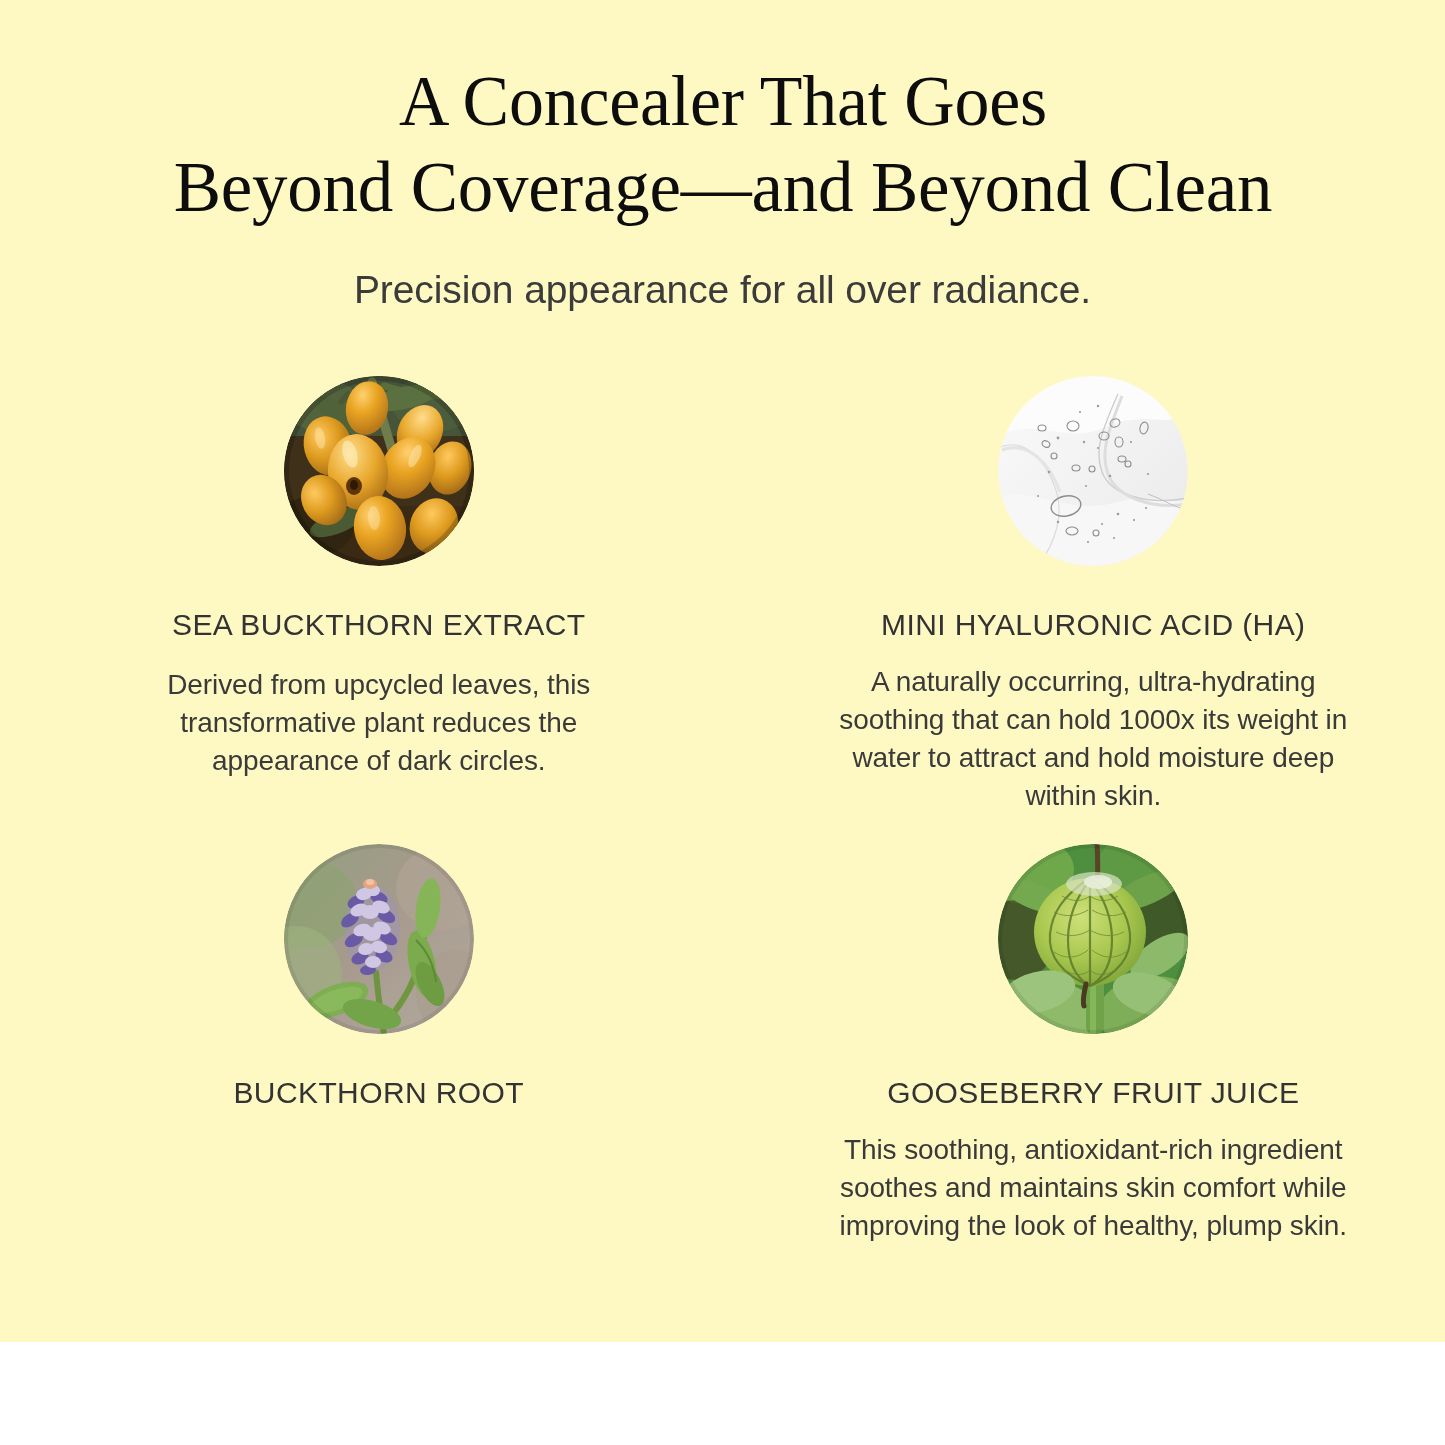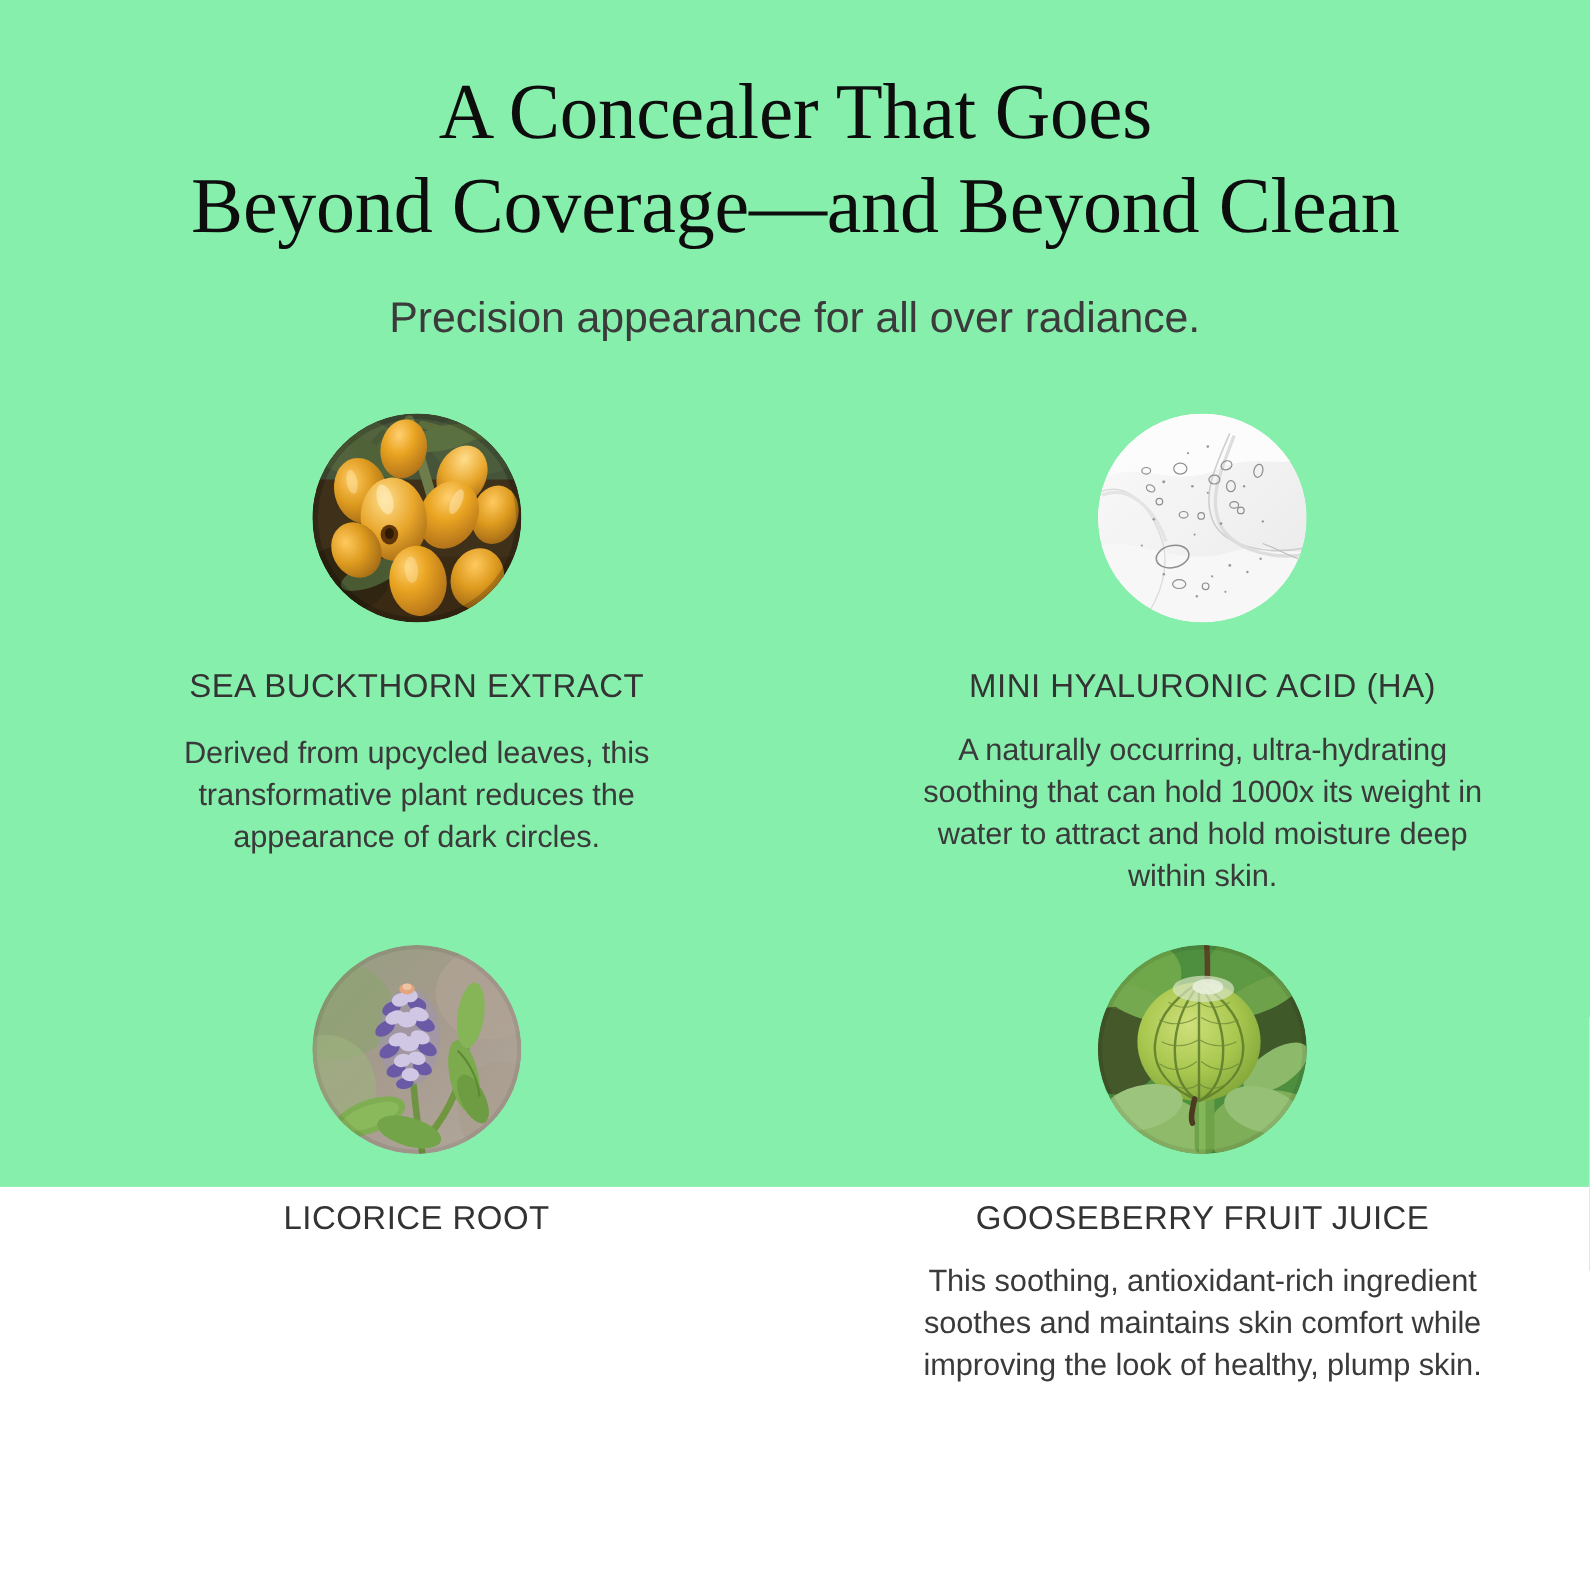--- a/index.html
+++ b/index.html
@@ -11,22 +11,22 @@
     height: 1445px;
     background: #ffffff;
     font-family: "Liberation Sans", sans-serif;
     overflow: hidden;
     -webkit-font-smoothing: antialiased;
   }
 
   .page {
     position: relative;
     width: 1445px;
-    height: 1079px;
-    background: #86efac;
+    height: 1342px;
+    background: #fef9c3;
     box-sizing: border-box;
   }
 
   
   .header {
     padding-top: 58px;
     text-align: center;
   }
   .headline {
     font-family: "Liberation Serif", "DejaVu Serif", serif;
@@ -52,21 +52,21 @@
     line-height: 1.2;
   }
 
   
   .grid {
     position: relative;
     margin-top: 62px;
     display: grid;
     grid-template-columns: 1fr 1fr;
     grid-template-rows: auto auto;
-    row-gap: 44px;
+    row-gap: 29px;
     padding-left: 14px;
   }
 
   .card {
     display: flex;
     flex-direction: column;
     align-items: center;
     text-align: center;
   }
 
@@ -309,21 +309,21 @@
                 <ellipse cx="95" cy="103" rx="8" ry="6" transform="rotate(14 95 103)"></ellipse>
                 <ellipse cx="89" cy="118" rx="8" ry="6"></ellipse>
               </g>
               <ellipse cx="86" cy="40" rx="7" ry="5" fill="#e4a47e"></ellipse>
               <ellipse cx="86" cy="38" rx="4" ry="3" fill="#f0c3a4"></ellipse>
             </g>
             <circle cx="95" cy="95" r="95" fill="none" stroke="#000" stroke-opacity=".07" stroke-width="8"></circle>
           </g>
         </svg>
       </div>
-      <div class="card-title">LICORICE ROOT</div>
+      <div class="card-title">BUCKTHORN ROOT</div>
     </div>
 
     <div class="card card-right">
       <div class="thumb">
         <svg viewBox="0 0 190 190" xmlns="http://www.w3.org/2000/svg" aria-hidden="true">
           <defs>
             <clipPath id="c4">
                 <circle cx="95" cy="95" r="95"></circle>
               </clipPath>
             <radialGradient id="husk" cx="42%" cy="36%" r="70%">

